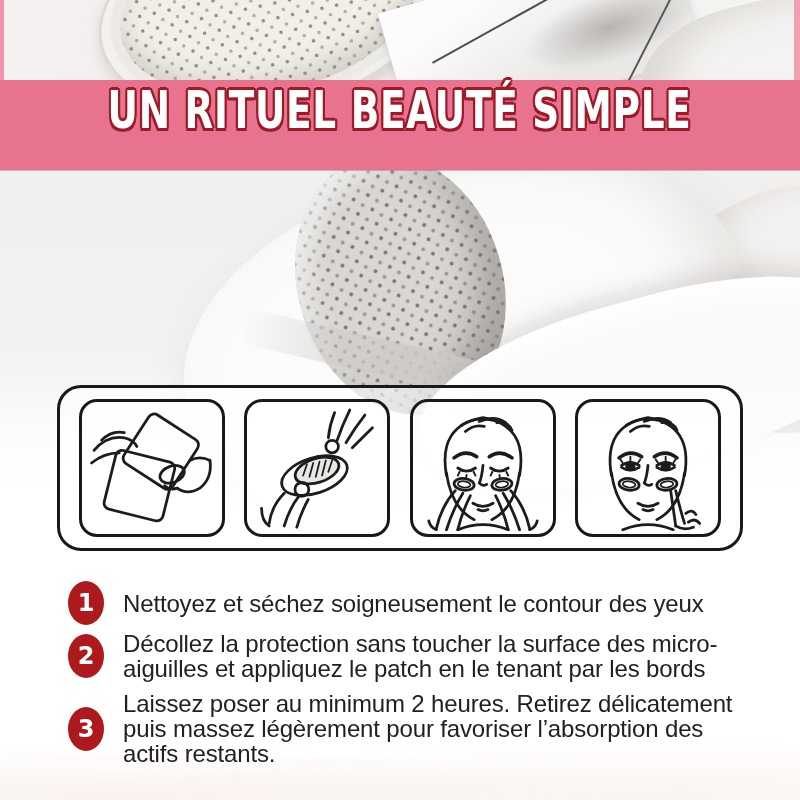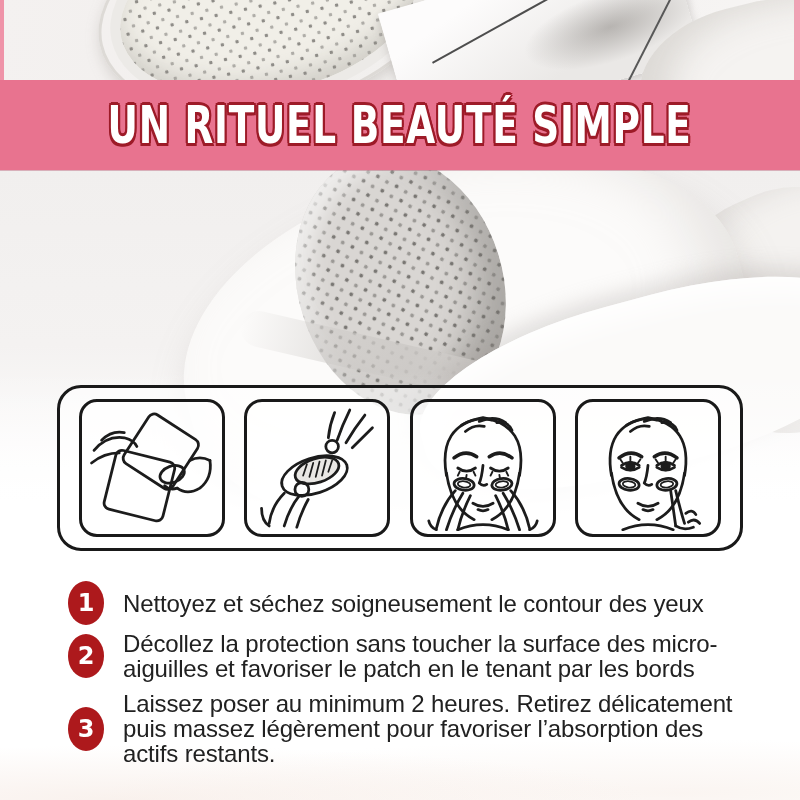--- a/index.html
+++ b/index.html
@@ -29,21 +29,21 @@
     transform:rotate(-63deg);transform-origin:left top;}
   .pt-shadow{position:absolute;left:520px;top:-8px;width:180px;height:70px;border-radius:50%;
     background:radial-gradient(ellipse,rgba(140,136,132,.55),transparent 70%);transform:rotate(-18deg);}
   .pt-blob-right{position:absolute;left:640px;top:4px;width:230px;height:150px;border-radius:45%;
     transform:rotate(-14deg);background:#f5f3f1;
     box-shadow:inset 28px 6px 34px rgba(200,196,192,.55);}
   .pt-sliver-left{position:absolute;left:0;top:0;width:4px;height:80px;background:#ef93a8;z-index:5;}
   .pt-sliver-right{position:absolute;right:0;top:0;width:6px;height:80px;background:#f1a0b3;z-index:5;}
   
   .banner{position:absolute;left:0;top:80px;width:800px;height:90px;background:#e8738f;
-    display:flex;align-items:center;justify-content:center;z-index:6;
+    display:flex;justify-content:center;z-index:6;
     box-shadow:0 1px 0 rgba(170,60,90,.35);}
   .banner-title{
     font-family:"DejaVu Sans","Liberation Sans",sans-serif;
     font-weight:bold;font-size:52px;letter-spacing:1px;color:#ffffff;white-space:nowrap;
     transform:scaleX(.72);
     text-shadow:
       3px 0 0 #9d1b28,-3px 0 0 #9d1b28,0 3px 0 #9d1b28,0 -3px 0 #9d1b28,
       2.5px 2.5px 0 #9d1b28,-2.5px 2.5px 0 #9d1b28,2.5px -2.5px 0 #9d1b28,-2.5px -2.5px 0 #9d1b28;}
   
   .photo-mid{position:absolute;left:0;top:170px;width:800px;height:390px;overflow:hidden;
@@ -240,21 +240,21 @@
 
   </div>
 
   <div class="step-row r1">
     <div class="badge">1</div>
     <div class="step-text">Nettoyez et séchez soigneusement le contour des yeux</div>
   </div>
 
   <div class="step-row r2">
     <div class="badge">2</div>
-    <div class="step-text">Décollez la protection sans toucher la surface des micro-aiguilles et favoriser le patch en le tenant par les bords</div>
+    <div class="step-text">Décollez la protection sans toucher la surface des micro-aiguilles et appliquez le patch en le tenant par les bords</div>
   </div>
 
   <div class="step-row r3">
     <div class="badge">3</div>
     <div class="step-text">Laissez poser au minimum 2 heures. Retirez délicatement puis massez légèrement pour favoriser l’absorption des actifs restants.</div>
   </div>
 
   <div class="bottom-tint"></div>
 
 </div>

